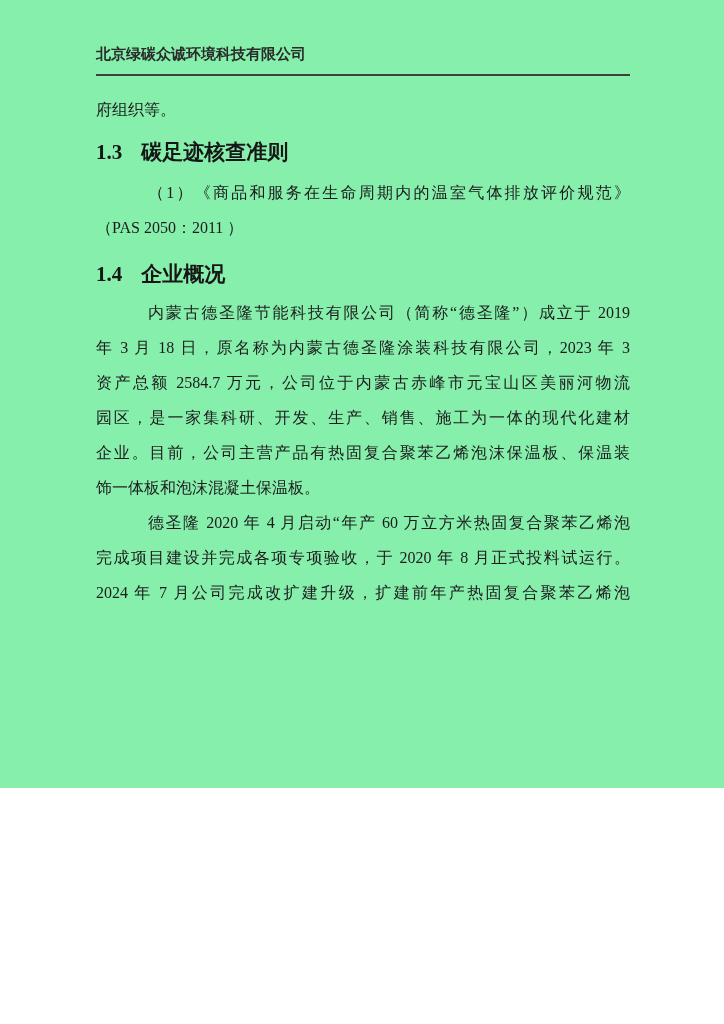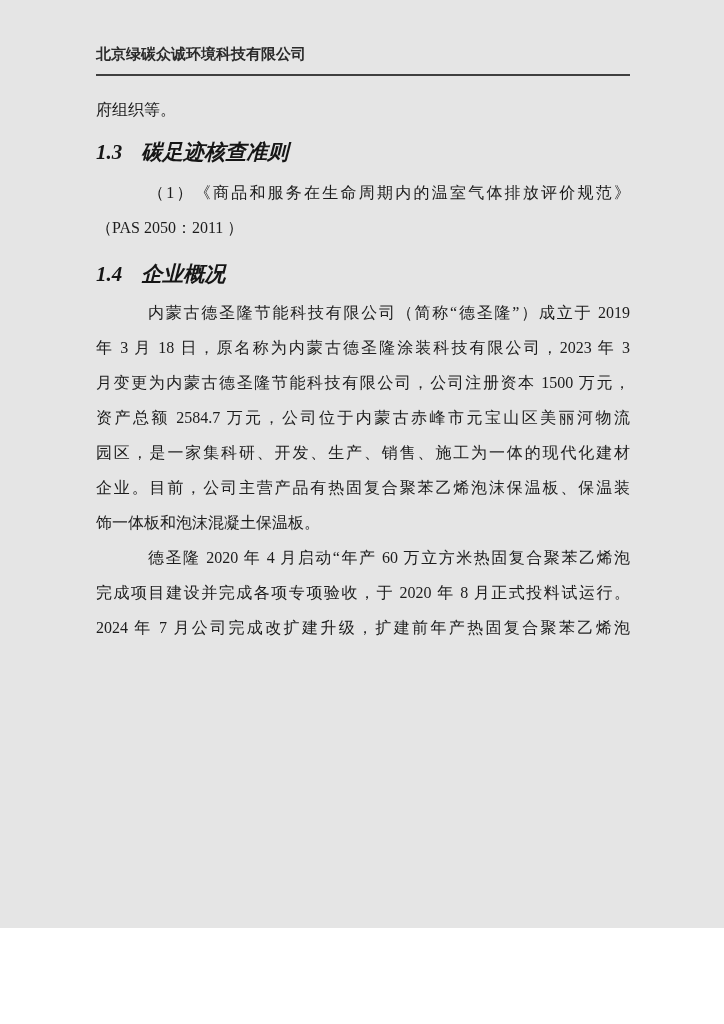--- a/index.html
+++ b/index.html
@@ -3,22 +3,22 @@
 <meta charset="utf-8">
 <style>
   html, body {
     margin: 0;
     padding: 0;
     background: #ffffff;
   }
   .page {
     position: relative;
     width: 724px;
-    height: 928px;
-    background: #e5e5e5;
+    height: 788px;
+    background: #86efac;
     font-family: "Liberation Serif", "DejaVu Serif", serif;
     color: #1e1e1e;
     box-sizing: border-box;
     padding: 44px 94px 0 96px;
     overflow: hidden;
   }
   
   .header-row {
     display: flex;
     justify-content: space-between;
@@ -46,21 +46,20 @@
     color: #1c1c1c;
   }
   .line.left { text-align-last: left; }
   .line.indent { text-indent: 2em; margin-left: 20px; }
   .intro-tail { margin-top: 16px; }
   .heading {
     font-size: 21px;
     font-weight: bold;
     line-height: 30px;
     color: #161616;
-    font-style: italic;
   }
   .heading .h-num { margin-right: 0.9em; }
   .h-13 { margin-top: 10px; }
   .h-14 { margin-top: 14px; }
   .criteria { margin-top: 8px; }
   .para-a { margin-top: 6px; }
 </style>
 </head>
 <body>
 
@@ -82,21 +81,20 @@
     <div class="line left">（PAS 2050：2011 ）</div>
   </div>
 
   <div class="heading h-14">
     <span class="h-num">1.4</span><span>企业概况</span>
   </div>
 
   <div class="para-a">
     <div class="line indent">内蒙古德圣隆节能科技有限公司（简称“德圣隆”）成立于 2019</div>
     <div class="line">年 3 月 18 日，原名称为内蒙古德圣隆涂装科技有限公司，2023 年 3</div>
-    <div class="line">月变更为内蒙古德圣隆节能科技有限公司，公司注册资本 1500 万元，</div>
     <div class="line">资产总额 2584.7 万元，公司位于内蒙古赤峰市元宝山区美丽河物流</div>
     <div class="line">园区，是一家集科研、开发、生产、销售、施工为一体的现代化建材</div>
     <div class="line">企业。目前，公司主营产品有热固复合聚苯乙烯泡沫保温板、保温装</div>
     <div class="line left">饰一体板和泡沫混凝土保温板。</div>
   </div>
 
   <div>
     <div class="line indent">德圣隆 2020 年 4 月启动“年产 60 万立方米热固复合聚苯乙烯泡</div>
     <div class="line">完成项目建设并完成各项专项验收，于 2020 年 8 月正式投料试运行。</div>
     <div class="line">2024 年 7 月公司完成改扩建升级，扩建前年产热固复合聚苯乙烯泡</div>

